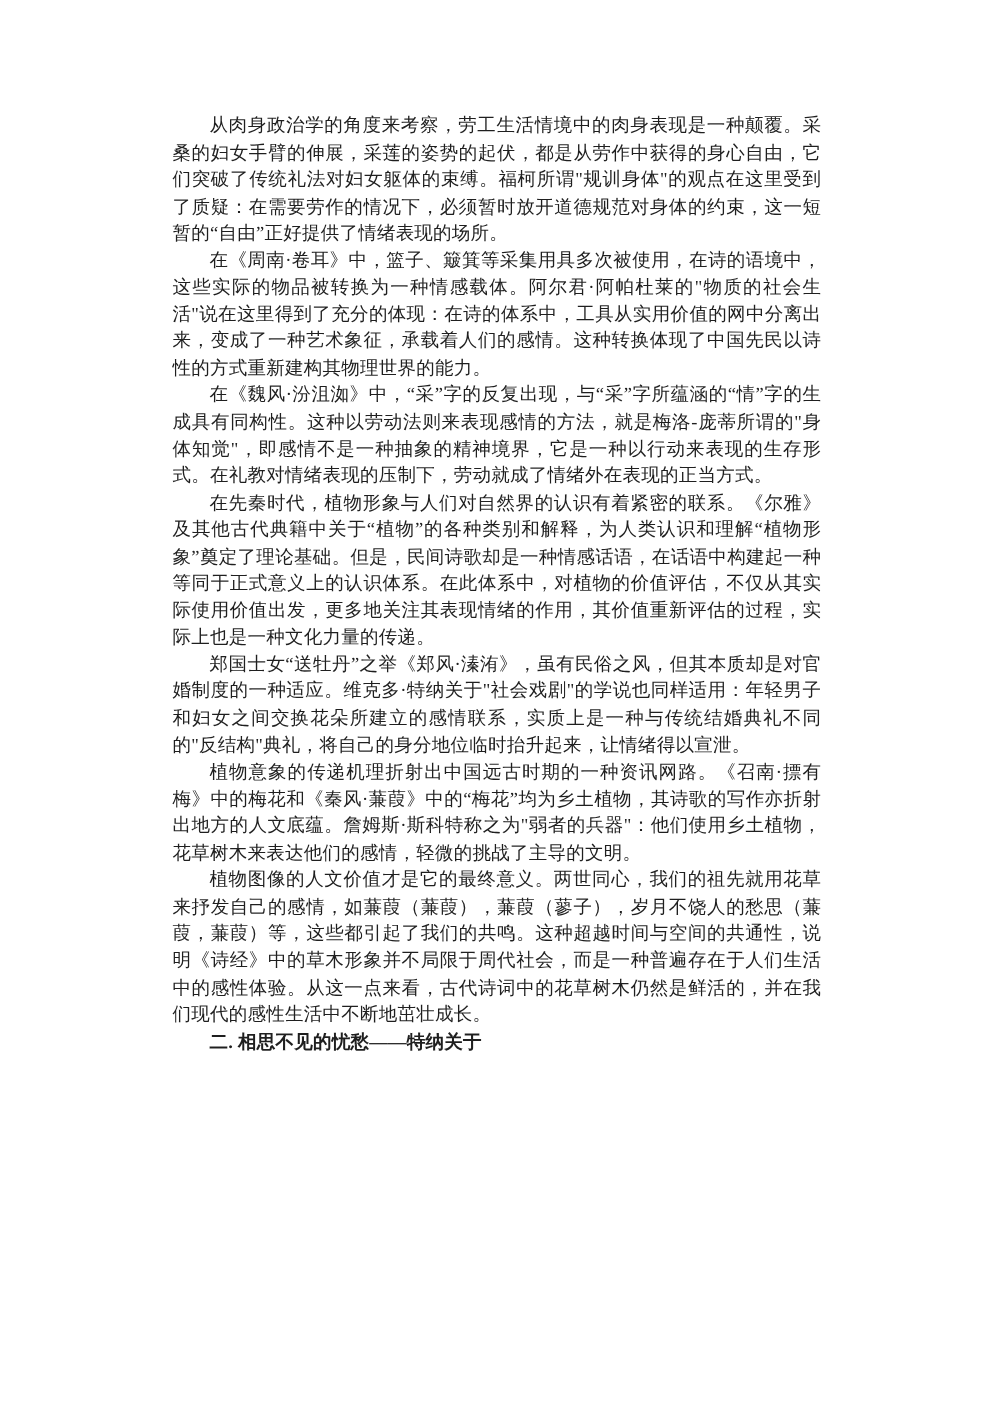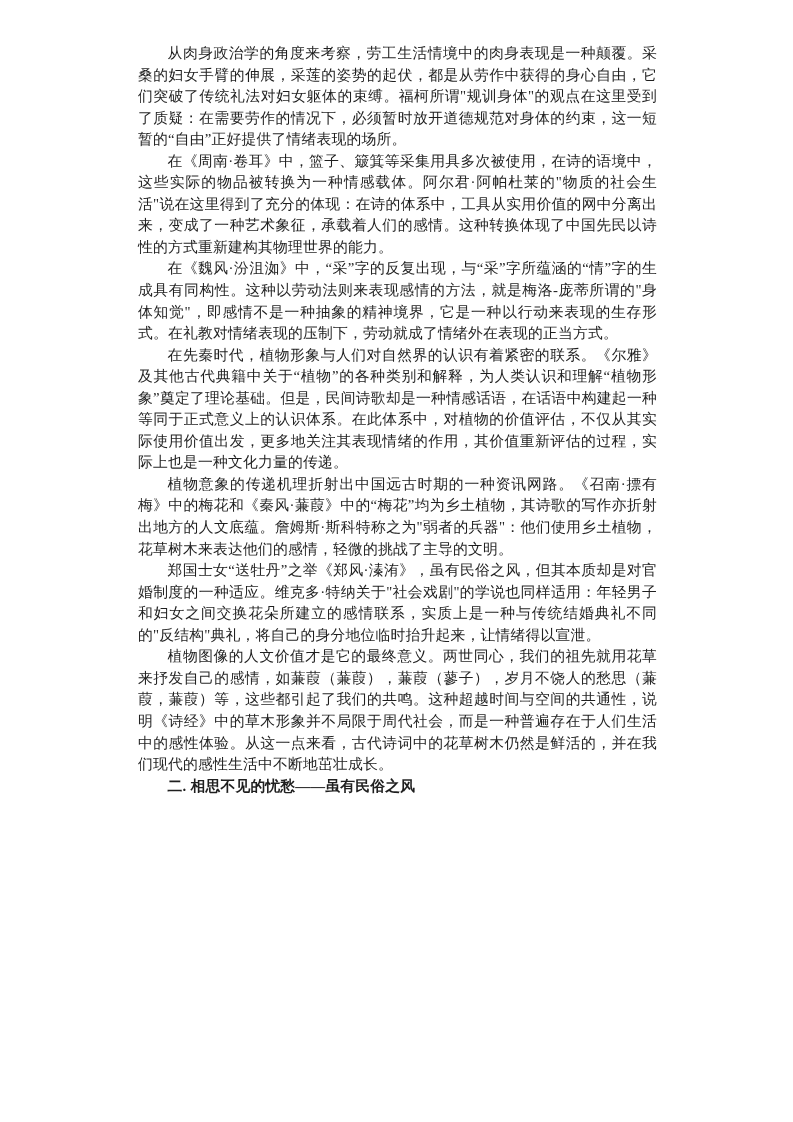--- a/index.html
+++ b/index.html
@@ -7,21 +7,21 @@
     padding: 0;
     background: #ffffff;
   }
   .page {
     position: relative;
     width: 717px;
     height: 1122px;
     margin: 0 auto;
     background: #ffffff;
     box-sizing: border-box;
-    padding: 43px 98px 0 100px;
+    padding: 91px 98px 0 100px;
     overflow: hidden;
   }
   .page p {
     margin: 0;
     font-family: "Liberation Serif", "DejaVu Serif", serif;
     font-size: 14.8px;
     line-height: 21.55px;
     text-align: justify;
     color: #1f1f1f;
     letter-spacing: 0.2px;
@@ -35,17 +35,17 @@
   }
 </style>
 </head>
 <body>
 
 <div class="page">
   <p class="indent">从肉身政治学的角度来考察，劳工生活情境中的肉身表现是一种颠覆。采桑的妇女手臂的伸展，采莲的姿势的起伏，都是从劳作中获得的身心自由，它们突破了传统礼法对妇女躯体的束缚。福柯所谓"规训身体"的观点在这里受到了质疑：在需要劳作的情况下，必须暂时放开道德规范对身体的约束，这一短暂的“自由”正好提供了情绪表现的场所。</p>
   <p class="indent">在《周南·卷耳》中，篮子、簸箕等采集用具多次被使用，在诗的语境中，这些实际的物品被转换为一种情感载体。阿尔君·阿帕杜莱的"物质的社会生活"说在这里得到了充分的体现：在诗的体系中，工具从实用价值的网中分离出来，变成了一种艺术象征，承载着人们的感情。这种转换体现了中国先民以诗性的方式重新建构其物理世界的能力。</p>
   <p class="indent">在《魏风·汾沮洳》中，“采”字的反复出现，与“采”字所蕴涵的“情”字的生成具有同构性。这种以劳动法则来表现感情的方法，就是梅洛-庞蒂所谓的"身体知觉"，即感情不是一种抽象的精神境界，它是一种以行动来表现的生存形式。在礼教对情绪表现的压制下，劳动就成了情绪外在表现的正当方式。</p>
   <p class="indent">在先秦时代，植物形象与人们对自然界的认识有着紧密的联系。《尔雅》及其他古代典籍中关于“植物”的各种类别和解释，为人类认识和理解“植物形象”奠定了理论基础。但是，民间诗歌却是一种情感话语，在话语中构建起一种等同于正式意义上的认识体系。在此体系中，对植物的价值评估，不仅从其实际使用价值出发，更多地关注其表现情绪的作用，其价值重新评估的过程，实际上也是一种文化力量的传递。</p>
+  <p class="indent">郑国士女“送牡丹”之举《郑风·溱洧》，虽有民俗之风，但其本质却是对官婚制度的一种适应。维克多·特纳关于"社会戏剧"的学说也同样适用：年轻男子和妇女之间交换花朵所建立的感情联系，实质上是一种与传统结婚典礼不同的"反结构"典礼，将自己的身分地位临时抬升起来，让情绪得以宣泄。</p>
   <p class="indent">植物意象的传递机理折射出中国远古时期的一种资讯网路。《召南·摽有梅》中的梅花和《秦风·蒹葭》中的“梅花”均为乡土植物，其诗歌的写作亦折射出地方的人文底蕴。詹姆斯·斯科特称之为"弱者的兵器"：他们使用乡土植物，花草树木来表达他们的感情，轻微的挑战了主导的文明。</p>
-  <p class="indent">郑国士女“送牡丹”之举《郑风·溱洧》，虽有民俗之风，但其本质却是对官婚制度的一种适应。维克多·特纳关于"社会戏剧"的学说也同样适用：年轻男子和妇女之间交换花朵所建立的感情联系，实质上是一种与传统结婚典礼不同的"反结构"典礼，将自己的身分地位临时抬升起来，让情绪得以宣泄。</p>
   <p class="indent">植物图像的人文价值才是它的最终意义。两世同心，我们的祖先就用花草来抒发自己的感情，如蒹葭（蒹葭），蒹葭（蓼子），岁月不饶人的愁思（蒹葭，蒹葭）等，这些都引起了我们的共鸣。这种超越时间与空间的共通性，说明《诗经》中的草木形象并不局限于周代社会，而是一种普遍存在于人们生活中的感性体验。从这一点来看，古代诗词中的花草树木仍然是鲜活的，并在我们现代的感性生活中不断地茁壮成长。</p>
-  <p class="indent heading-bold">二. 相思不见的忧愁——虽有民俗之风</p>
+  <p class="indent heading-bold">二. 相思不见的忧愁——特纳关于</p>
 </div>
 
 </body></html>

